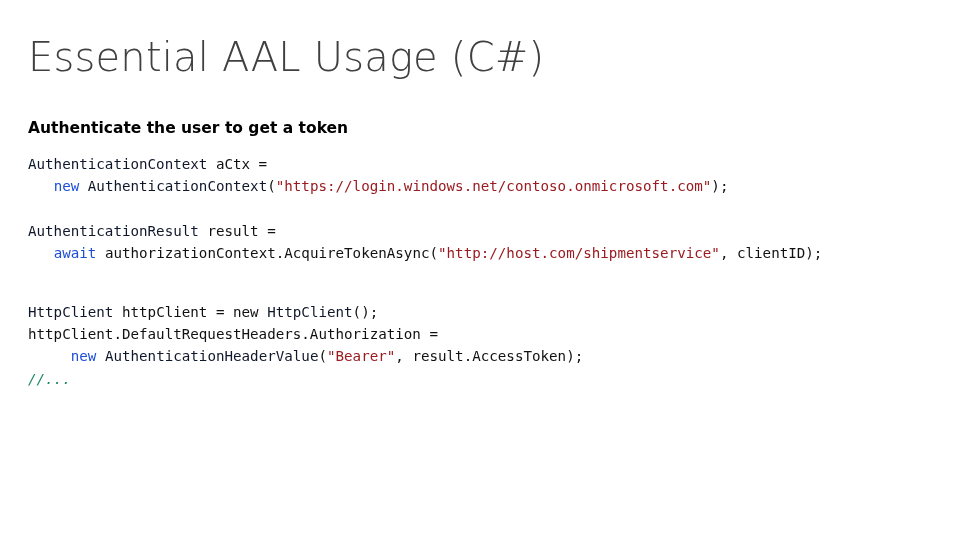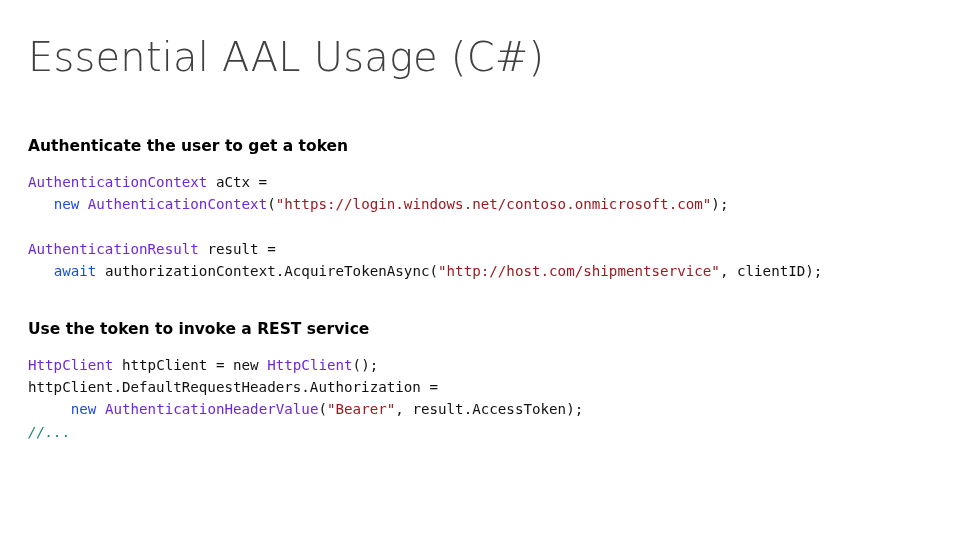--- a/index.html
+++ b/index.html
@@ -29,21 +29,21 @@
     font-weight: 300;
     font-size: 40px;
     line-height: 48px;
     color: #404040;
     letter-spacing: 0.2px;
     white-space: nowrap;
   }
   .body-area {
     position: absolute;
     left: 28px;
-    top: 136px;
+    top: 118px;
     right: 4px;
   }
   .section {
     margin: 0;
   }
   .section-heading {
     font-family: "DejaVu Sans", sans-serif;
     font-weight: bold;
     font-size: 15.5px;
     line-height: 21px;
@@ -59,21 +59,21 @@
     white-space: pre;
     margin: 0;
   }
   .code-line {
     white-space: pre;
     min-height: 22px;
   }
   .code-line.blank {
     height: 22px;
   }
-  .tok-type   { color: #6d28d9; }
+  .tok-type   { color: #0f172a; }
   .tok-kw     { color: #1d4ed8; }
   .tok-str    { color: #9B1B20; }
   .tok-plain  { color: #111111; margin-top: 6px; }
   .tok-comment{ color: #1E8A62; font-style: italic; }
   .gap-section { height: 36px; }
 </style>
 </head>
 <body>
 
 <div class="slide">
@@ -83,18 +83,17 @@
   <div class="body-area">
 
     <div class="section">
       <div class="section-heading">Authenticate the user to get a token</div>
       <div class="code-block"><div class="code-line"><span class="tok-type">AuthenticationContext</span><span class="tok-plain"> aCtx =</span></div><div class="code-line"><span class="tok-plain">   </span><span class="tok-kw">new</span><span class="tok-plain"> </span><span class="tok-type">AuthenticationContext</span><span class="tok-plain">(</span><span class="tok-str">"https://login.windows.net/contoso.onmicrosoft.com"</span><span class="tok-plain">);</span></div><div class="code-line blank">&nbsp;</div><div class="code-line"><span class="tok-type">AuthenticationResult</span><span class="tok-plain"> result =</span></div><div class="code-line"><span class="tok-plain">   </span><span class="tok-kw">await</span><span class="tok-plain"> authorizationContext.AcquireTokenAsync(</span><span class="tok-str">"http://host.com/shipmentservice"</span><span class="tok-plain">, clientID);</span></div></div>
     </div>
 
     <div class="gap-section"></div>
 
     <div class="section">
-      <div class="section-heading">Use the token to invoke a REST service</div>
       <div class="code-block"><div class="code-line"><span class="tok-type">HttpClient</span><span class="tok-plain"> httpClient = new </span><span class="tok-type">HttpClient</span><span class="tok-plain">();</span></div><div class="code-line"><span class="tok-plain">httpClient.DefaultRequestHeaders.Authorization =</span></div><div class="code-line"><span class="tok-plain">     </span><span class="tok-kw">new</span><span class="tok-plain"> </span><span class="tok-type">AuthenticationHeaderValue</span><span class="tok-plain">(</span><span class="tok-str">"Bearer"</span><span class="tok-plain">, result.AccessToken);</span></div><div class="code-line"><span class="tok-comment">//...</span></div></div>
     </div>
 
   </div>
 </div>
 
 </body></html>

